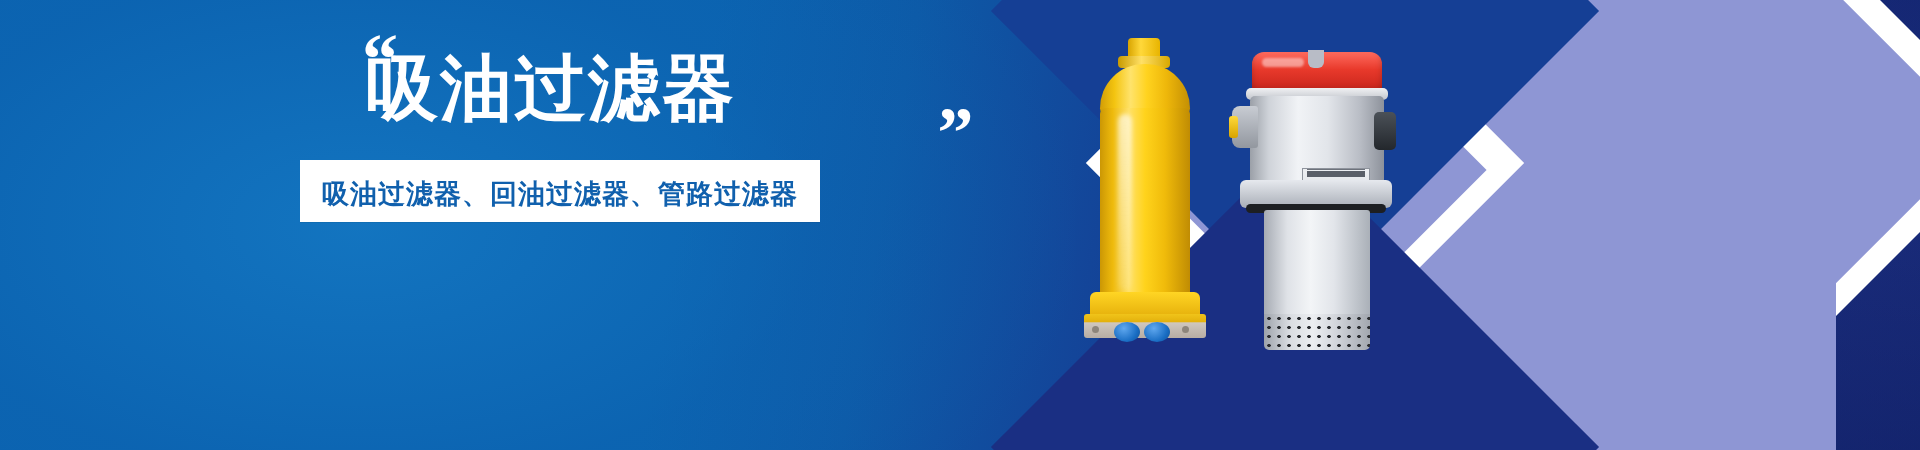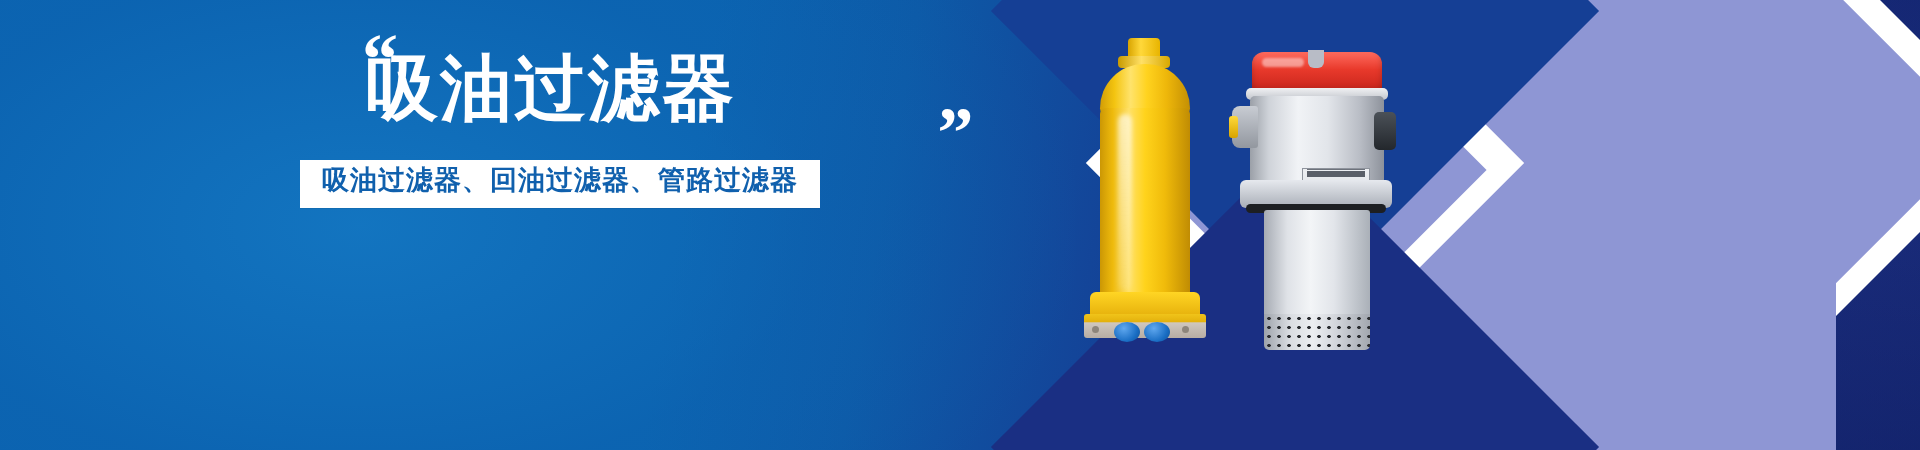--- a/index.html
+++ b/index.html
@@ -242,21 +242,21 @@
     white-space:nowrap;
     font-family:"DejaVu Sans","Liberation Sans",sans-serif;
   }
   .title-l1{margin:0 0 0 66px;padding-top:22px;}
   .title-l2{margin:4px 0 0 44px;text-align:right;}
 
   .subtitle-box{
     display:inline-block;
     margin:34px 0 0 0;
     background:#ffffff;
-    padding:5px 22px 13px 22px;
+    padding:19px 22px 13px 22px;
     box-shadow:0 1px 0 rgba(0,0,0,.06);
     text-align:center;
   }
   .subtitle-text{
     color:#1060ad;
     font-size:27px;
     font-weight:700;
     letter-spacing:1px;
     line-height:1.1;
     white-space:nowrap;

